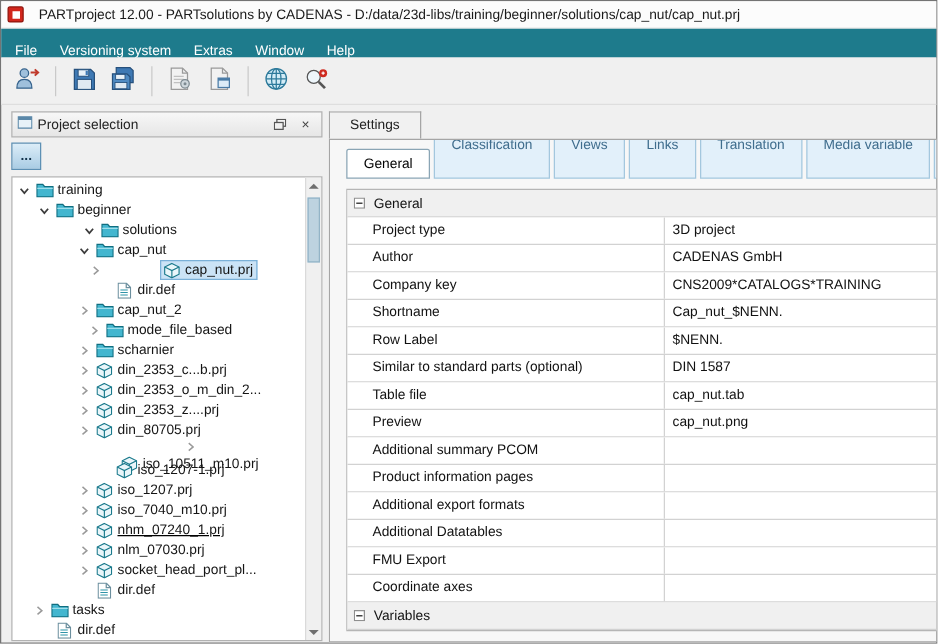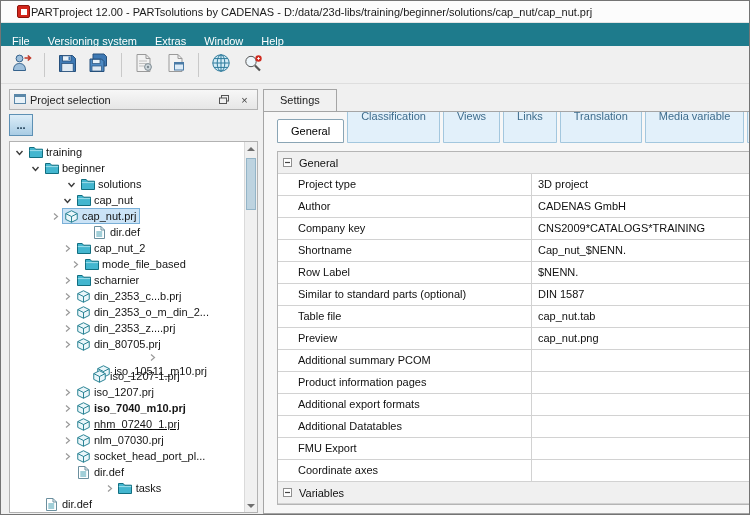--- a/index.html
+++ b/index.html
@@ -1,20 +1,20 @@
 <!DOCTYPE html>
 <html><head>
 <meta charset="utf-8">
 <style>
   *{box-sizing:border-box;margin:0;padding:0}
   html,body{width:750px;height:515px;overflow:hidden}
   body{font-family:"Liberation Sans",sans-serif;background:#e9e9e9;position:relative}
   .app{position:absolute;inset:0;border:1px solid #747474;background:#f0f0f0}
 
-  .titlebar{position:absolute;left:0;top:0;right:0;height:22px;background:#fcfcfc;display:flex;align-items:center;padding-left:16px;gap:1px;border-bottom:1px solid #e3e3e3}
+  .titlebar{position:absolute;left:0;top:0;right:0;height:22px;background:#fcfcfc;display:flex;align-items:center;padding-left:5px;gap:12px;border-bottom:1px solid #e3e3e3}
   .app-icon{width:13px;height:13px;background:#d2261c;border:1px solid #8f140d;border-radius:2px;position:relative;flex:0 0 auto}
   .app-icon::after{content:"";position:absolute;left:3px;top:3px;width:6px;height:6px;background:#fff}
   .title-text{font-size:11px;color:#1a1a1a;white-space:nowrap}
 
   .menubar{position:absolute;top:22px;left:0;right:0;height:23px;background:#1e7b8c;display:flex;padding-left:2px}
   .menu-item{color:#fff;font-size:11px;line-height:23px;padding:7px 9px;cursor:default}
 
   .toolbar{position:absolute;top:45px;left:0;right:0;height:38px;background:#f0f0f0;display:flex;align-items:center;padding-left:6px;gap:2px;border-bottom:1px solid #dedede}
   .tb-btn{width:30px;height:28px;display:flex;align-items:center;justify-content:center;border:1px solid transparent;background:transparent}
   .tb-sep{width:1px;height:24px;background:#c9c9c9;margin:0 5px}
@@ -222,21 +222,21 @@
             <span class="tw-sel">
               <span class="tw-icon">
                 <svg width="14" height="12" viewBox="0 0 14 12">
                   <path d="M0.5 1.5 H5.2 L6.6 3.2 H13.5 V11.5 H0.5 Z" fill="#43b6cf" stroke="#116e80"></path>
                   <path d="M0.8 4.6 H13.2" stroke="#9fdeeb" stroke-width="1"></path>
                 </svg>
               </span>
               <span class="tw-label">cap_nut</span>
             </span>
           </div>
-          <div class="tree-row selected" style="padding-left: 40px;">
+          <div class="tree-row selected" style="padding-left: 61px; gap: 45px;">
             <span class="tw-arrow">
               <svg width="9" height="9" viewBox="0 0 9 9">
                 <path d="M3 1.5 L6.5 4.5 L3 7.5" fill="none" stroke="#9a9a9a" stroke-width="1.2"></path>
               </svg>
             </span>
             <span class="tw-sel">
               <span class="tw-icon">
                 <svg width="13" height="13" viewBox="0 0 14 14">
                   <path d="M7 0.8 L13.2 3.9 V10.1 L7 13.2 L0.8 10.1 V3.9 Z" fill="#eaf6fa" stroke="#1b7a8c"></path>
                   <path d="M0.8 3.9 L7 7 L13.2 3.9 M7 7 V13.2" fill="none" stroke="#1b7a8c"></path>
@@ -407,21 +407,21 @@
             <span class="tw-sel">
               <span class="tw-icon">
                 <svg width="13" height="13" viewBox="0 0 14 14">
                   <path d="M7 0.8 L13.2 3.9 V10.1 L7 13.2 L0.8 10.1 V3.9 Z" fill="#eaf6fa" stroke="#1b7a8c"></path>
                   <path d="M0.8 3.9 L7 7 L13.2 3.9 M7 7 V13.2" fill="none" stroke="#1b7a8c"></path>
                 </svg>
               </span>
               <span class="tw-label">iso_1207.prj</span>
             </span>
           </div>
-          <div class="tree-row" style="padding-left: 52px; font-weight: bold;">
+          <div class="tree-row" style="padding-left: 52px;">
             <span class="tw-arrow">
               <svg width="9" height="9" viewBox="0 0 9 9">
                 <path d="M3 1.5 L6.5 4.5 L3 7.5" fill="none" stroke="#9a9a9a" stroke-width="1.2"></path>
               </svg>
             </span>
             <span class="tw-sel">
               <span class="tw-icon">
                 <svg width="13" height="13" viewBox="0 0 14 14">
                   <path d="M7 0.8 L13.2 3.9 V10.1 L7 13.2 L0.8 10.1 V3.9 Z" fill="#eaf6fa" stroke="#1b7a8c"></path>
                   <path d="M0.8 3.9 L7 7 L13.2 3.9 M7 7 V13.2" fill="none" stroke="#1b7a8c"></path>
@@ -484,21 +484,21 @@
               <span class="tw-icon">
                 <svg width="11" height="13" viewBox="0 0 11 13">
                   <path d="M0.5 0.5 H7 L10.5 4 V12.5 H0.5 Z" fill="#fff" stroke="#6b8f9e"></path>
                   <path d="M7 0.5 V4 H10.5" fill="none" stroke="#6b8f9e"></path>
                   <path d="M2.3 6 H8.2 M2.3 8 H8.2 M2.3 10 H8.2" stroke="#2f93a8" stroke-width="0.9"></path>
                 </svg>
               </span>
               <span class="tw-label">dir.def</span>
             </span>
           </div>
-          <div class="tree-row" style="padding-left: 16px; justify-content: center;">
+          <div class="tree-row" style="padding-left: 16px;">
             <span class="tw-arrow">
               <svg width="9" height="9" viewBox="0 0 9 9">
                 <path d="M3 1.5 L6.5 4.5 L3 7.5" fill="none" stroke="#9a9a9a" stroke-width="1.2"></path>
               </svg>
             </span>
             <span class="tw-sel">
               <span class="tw-icon">
                 <svg width="14" height="12" viewBox="0 0 14 12">
                   <path d="M0.5 1.5 H5.2 L6.6 3.2 H13.5 V11.5 H0.5 Z" fill="#43b6cf" stroke="#116e80"></path>
                   <path d="M0.8 4.6 H13.2" stroke="#9fdeeb" stroke-width="1"></path>

